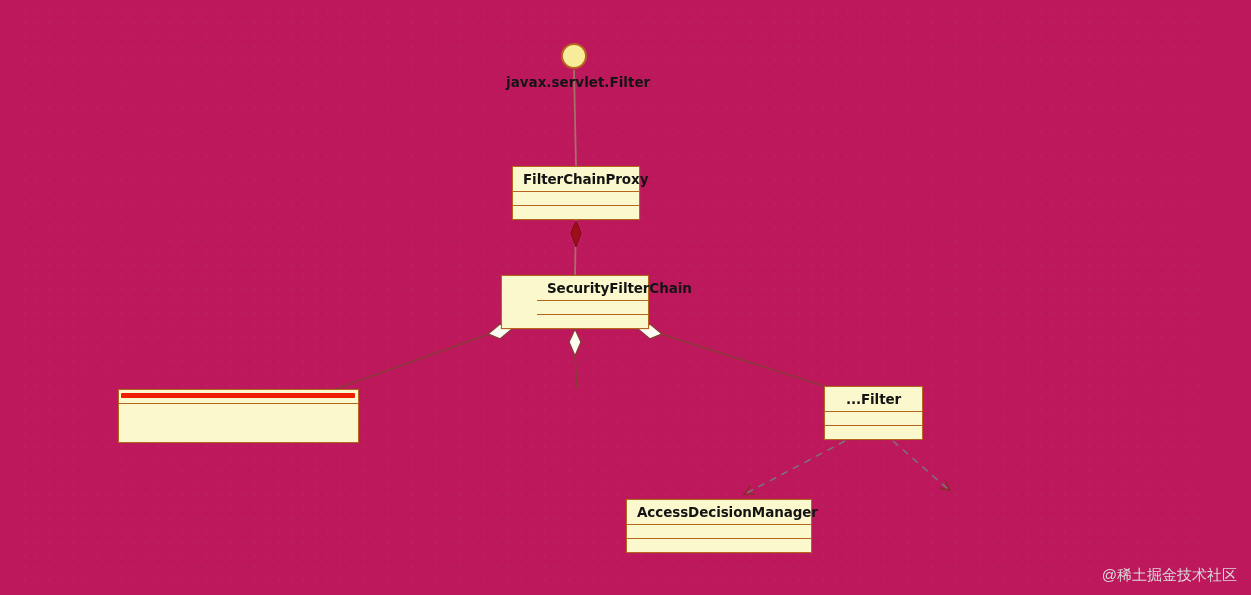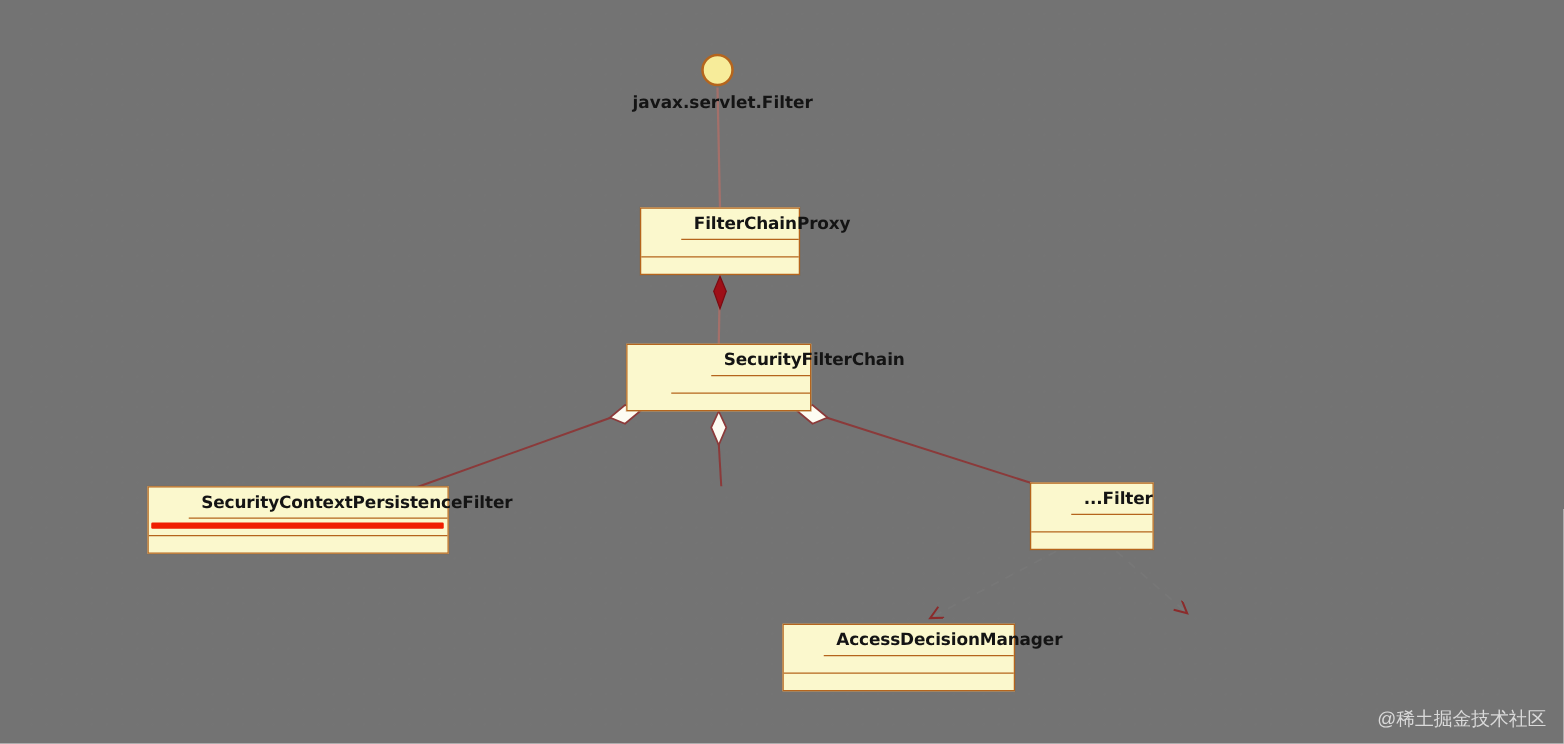--- a/index.html
+++ b/index.html
@@ -4,21 +4,21 @@
 <style>
   html, body {
     margin: 0;
     padding: 0;
     background: #ffffff;
   }
   #canvas {
     position: relative;
     width: 1251px;
     height: 595px;
-    background-color: #737373;
+    background-color: #be185d;
     overflow: hidden;
     font-family: "DejaVu Sans", "Liberation Sans", sans-serif;
   }
   
   #grid {
     position: absolute;
     left: 24px;
     top: 10px;
     width: 1182px;
     height: 578px;
@@ -43,21 +43,20 @@
   }
   .uml-name {
     text-align: center;
     font-weight: bold;
     font-size: 13.5px;
     color: #141414;
     padding: 4px 10px 4px 10px;
     border-bottom: 1.5px solid #b5651d;
     white-space: nowrap;
     letter-spacing: -0.1px;
-    margin-left: 32px;
   }
   .uml-compartment {
     height: 13px;
     border-bottom: 1.5px solid #b5651d;
     position: relative;
   }
   .uml-compartment.last {
     border-bottom: none;
     height: 14px;
   }
@@ -140,21 +139,20 @@
     <div class="uml-compartment last"></div>
   </div>
 
   <div class="uml-class" style="left:501px; top:275px; width:148px; height:54px;padding-left:35px;">
     <div class="uml-name">SecurityFilterChain</div>
     <div class="uml-compartment"></div>
     <div class="uml-compartment last"></div>
   </div>
 
   <div class="uml-class" style="left:118px; top:389px; width:241px; height:54px;">
-    <div class="uml-name">SecurityContextPersistenceFilter</div>
     <div class="uml-compartment">
       <div class="attr-bar" style="width:98%"></div>
     </div>
     <div class="uml-compartment last"></div>
   </div>
 
 
   <div class="uml-class" style="left:824px; top:386px; width:99px; height:54px;">
     <div class="uml-name">...Filter</div>
     <div class="uml-compartment"></div>

